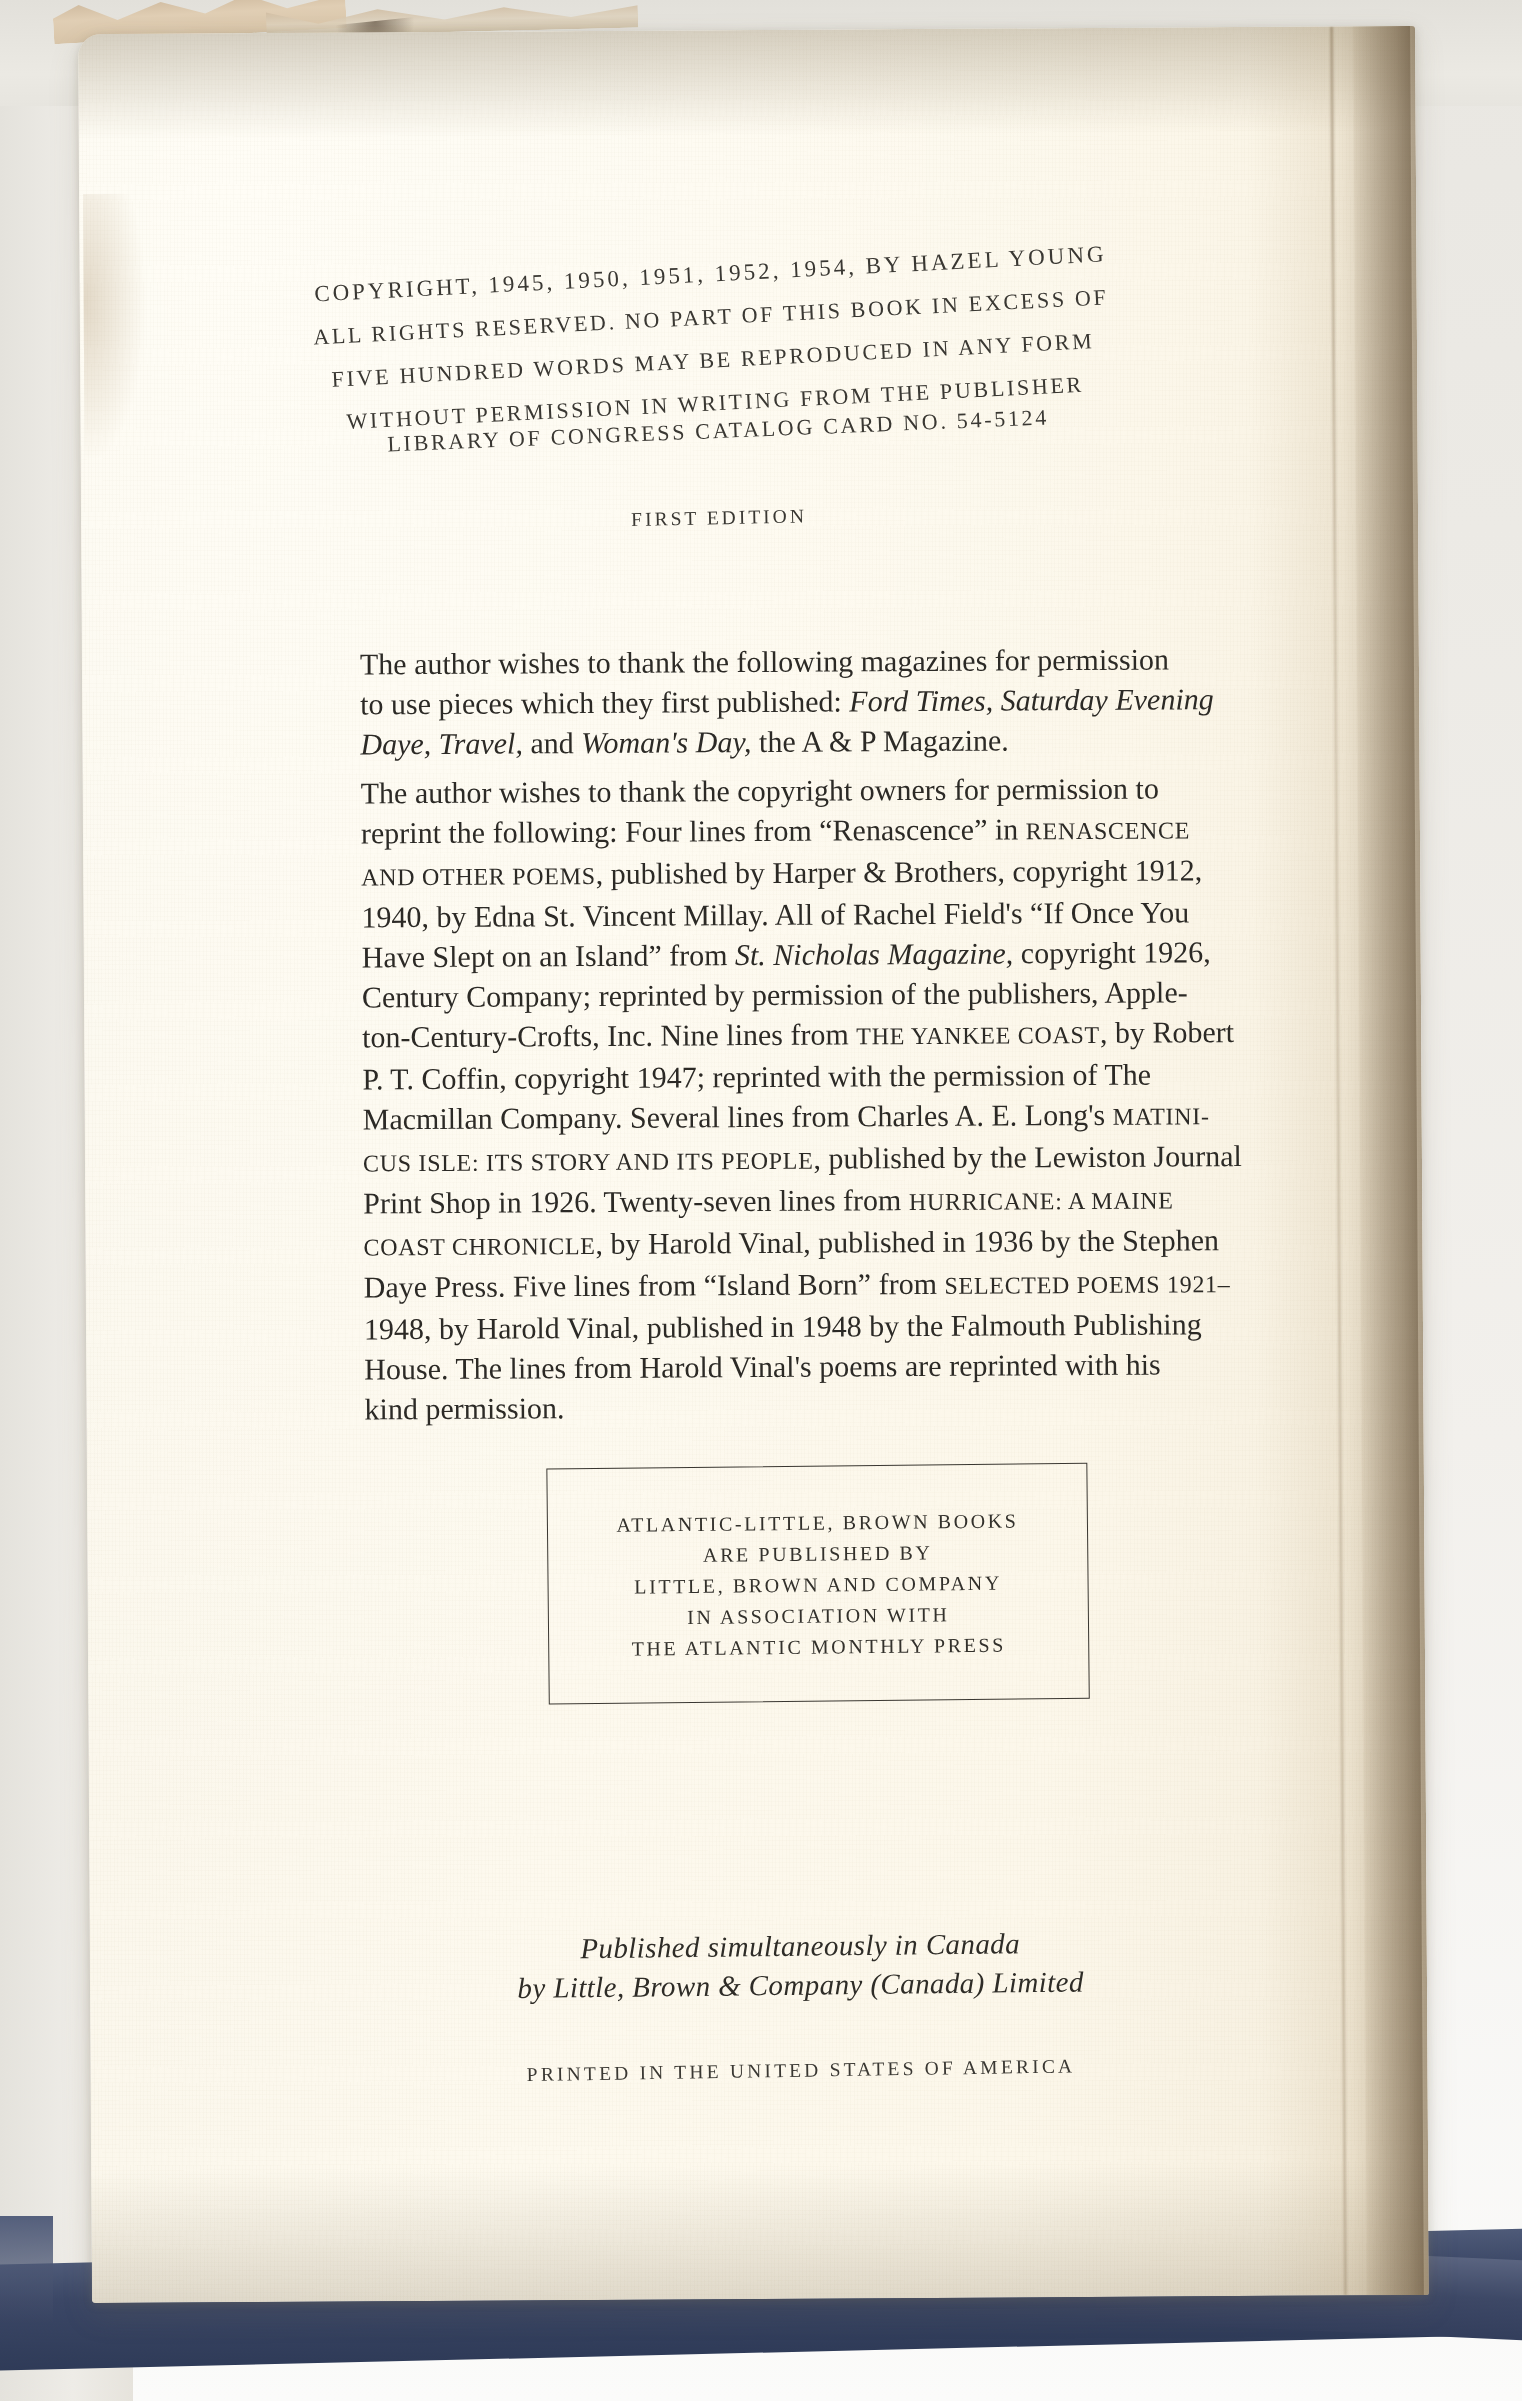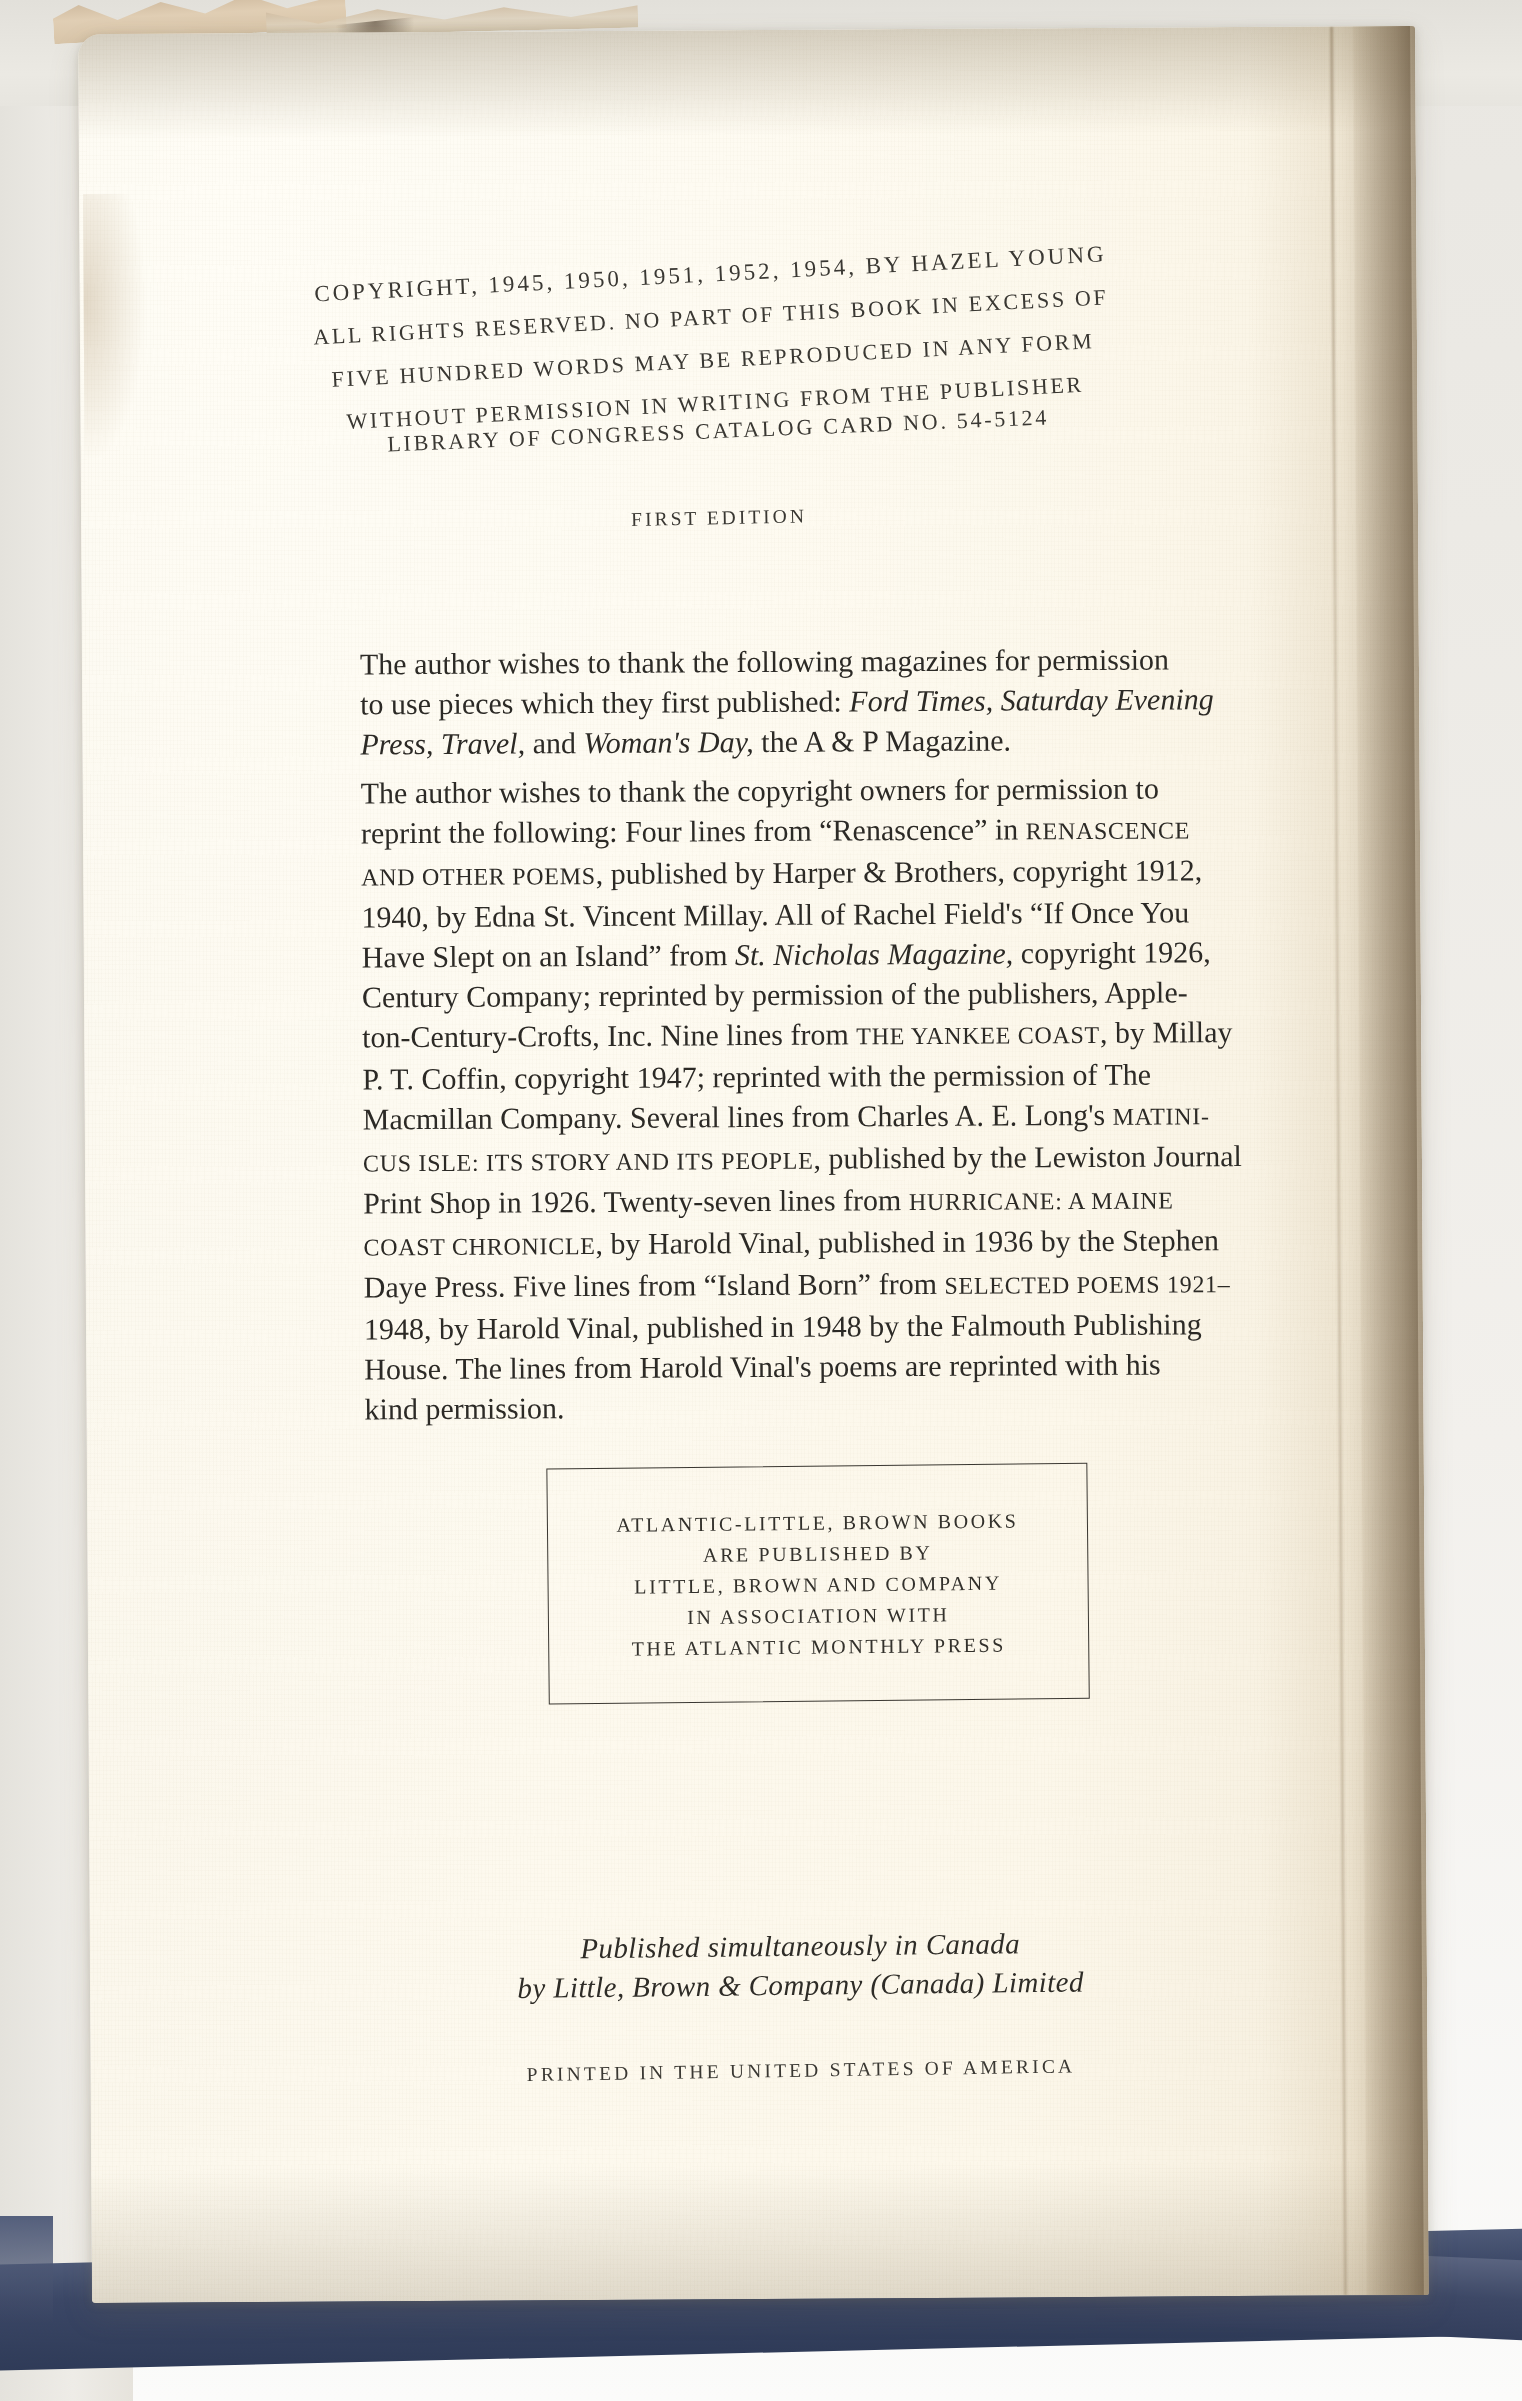--- a/index.html
+++ b/index.html
@@ -333,21 +333,21 @@
 
       <div class="body">
 
         <p class="para">
           <span class="ln just">
               <span>The author wishes to thank the following magazines for permission</span>
             </span>
           <span class="ln just">
               <span><span>to use pieces which they first published: </span><i>Ford Times, Saturday Evening</i></span>
             </span>
-          <span class="ln"><i>Press, Travel,</i><span> and </span><i>Woman's Day,</i><span> the A &amp; P Magazine.</span></span>
+          <span class="ln"><i>Daye, Travel,</i><span> and </span><i>Woman's Day,</i><span> the A &amp; P Magazine.</span></span>
         </p>
 
         <p class="para">
           <span class="ln just">
               <span>The author wishes to thank the copyright owners for permission to</span>
             </span>
           <span class="ln just">
               <span><span>reprint the following: Four lines from “Renascence” in </span><span class="sc">RENASCENCE</span></span>
             </span>
           <span class="ln just">
@@ -356,21 +356,21 @@
           <span class="ln just">
               <span>1940, by Edna St. Vincent Millay. All of Rachel Field's “If Once You</span>
             </span>
           <span class="ln just">
               <span><span>Have Slept on an Island” from </span><i>St. Nicholas Magazine,</i><span> copyright 1926,</span></span>
             </span>
           <span class="ln just">
               <span>Century Company; reprinted by permission of the publishers, Apple-</span>
             </span>
           <span class="ln just">
-              <span><span>ton-Century-Crofts, Inc. Nine lines from </span><span class="sc">THE YANKEE COAST</span><span>, by Millay</span></span>
+              <span><span>ton-Century-Crofts, Inc. Nine lines from </span><span class="sc">THE YANKEE COAST</span><span>, by Robert</span></span>
             </span>
           <span class="ln just">
               <span>P. T. Coffin, copyright 1947; reprinted with the permission of The</span>
             </span>
           <span class="ln just">
               <span><span>Macmillan Company. Several lines from Charles A. E. Long's </span><span class="sc">MATINI-</span></span>
             </span>
           <span class="ln just">
               <span><span class="sc">CUS ISLE: ITS STORY AND ITS PEOPLE</span><span>, published by the Lewiston Journal</span></span>
             </span>

